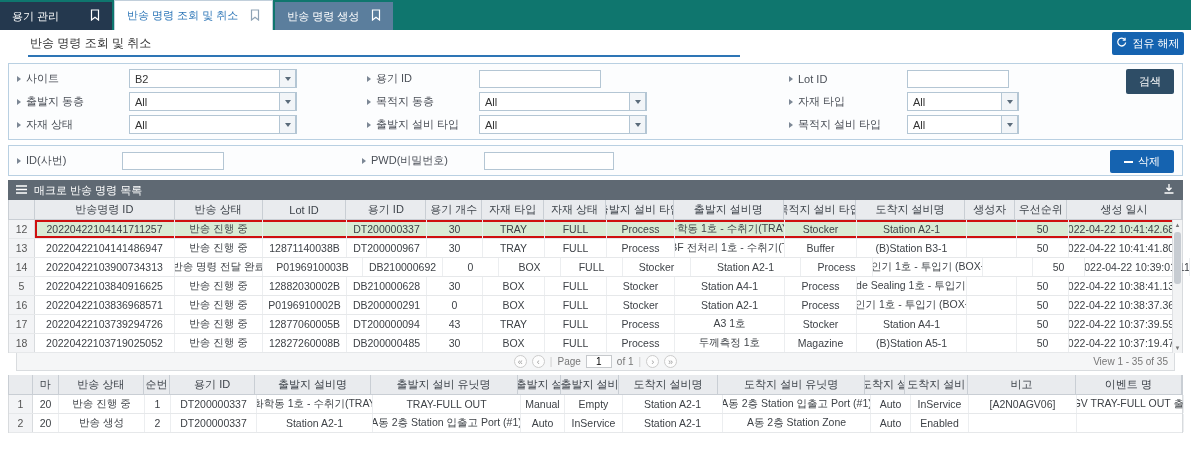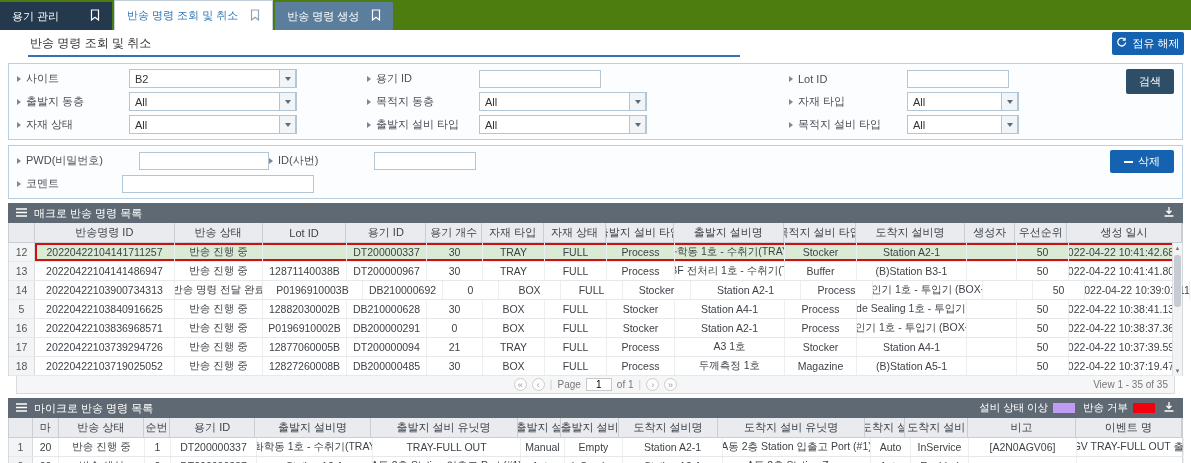--- a/index.html
+++ b/index.html
@@ -1,20 +1,20 @@
 <!DOCTYPE html>
 <html><head>
 <meta charset="utf-8">
 <style>
   * { box-sizing: border-box; margin: 0; padding: 0; }
   html,body { width:1191px; height:463px; overflow:hidden; background:#fff;
     font-family:"Liberation Sans","DejaVu Sans",sans-serif; font-size:11px; color:#333; }
 
   
-  .tabbar { height:30px; background:#4d7c0f; display:flex; align-items:flex-end; }
+  .tabbar { height:30px; background:#0f766e; display:flex; align-items:flex-end; }
   .tab { height:28px; display:flex; align-items:center; padding:0 12px; gap:12px;
          font-size:11px; cursor:pointer; white-space:nowrap; }
   .tab.dark  { background:#24384e; color:#fff; min-width:112px; }
   .tab.active{ background:#fff; color:#2f77b8; border:1px solid #c2cfdb; border-bottom:none;
                height:30px; margin:0 2px; }
   .tab.slate { background:#5b7e9d; color:#fff; }
   .bm { flex:0 0 auto; margin-left:auto; }
 
   
   .titlerow { height:30px; position:relative; background:#fff; }
@@ -226,42 +226,33 @@
             <span class="caret"></span>
           </span>
       </div>
     </div>
   </div>
   <button class="btn btn-search">검색</button>
 </div>
 
 <div class="panel" style="margin-top:5px">
   <div class="frow">
+    <div class="field" style="width:345px">
+      <span class="flabel" style="width:105px">
+          <span class="bullet"></span>
+          <span>ID(사번)</span>
+        </span>
+      <input class="tinput" style="width: 102px;" value="">
+    </div>
     <div class="field">
       <span class="flabel" style="width:122px">
           <span class="bullet"></span>
           <span>PWD(비밀번호)</span>
         </span>
       <input class="tinput" type="password" style="width: 130px;" value="">
-    </div>
-    <div class="field" style="width:345px">
-      <span class="flabel" style="width:105px">
-          <span class="bullet"></span>
-          <span>ID(사번)</span>
-        </span>
-      <input class="tinput" style="width: 102px;" value="">
-    </div>
-  </div>
-  <div class="frow">
-    <div class="field">
-      <span class="flabel" style="width:105px">
-          <span class="bullet"></span>
-          <span>코멘트</span>
-        </span>
-      <input class="tinput" style="width: 192px;" value="">
     </div>
   </div>
   <button class="btn btn-delete">
     <span class="minus-glyph"></span>
     <span>삭제</span>
   </button>
 </div>
 
 <div class="grid">
   <div class="gtitle">
@@ -392,21 +383,21 @@
           <div class="cell" style="width: 105px;">2022-04-22 10:38:37.360</div>
         </div>
       </div>
       <div class="trow">
         <div class="rownum" style="width: 26px;">17</div>
         <div class="rcells">
           <div class="cell" style="width: 140px;">20220422103739294726</div>
           <div class="cell" style="width: 88px;">반송 진행 중</div>
           <div class="cell" style="width: 84px;">12877060005B</div>
           <div class="cell" style="width: 80px;">DT200000094</div>
-          <div class="cell" style="width: 56px;">21</div>
+          <div class="cell" style="width: 56px;">43</div>
           <div class="cell" style="width: 62px;">TRAY</div>
           <div class="cell" style="width: 62px;">FULL</div>
           <div class="cell" style="width: 68px;">Process</div>
           <div class="cell" style="width: 110px;">A3 1호</div>
           <div class="cell" style="width: 72px;">Stocker</div>
           <div class="cell" style="width: 110px;">Station A4-1</div>
           <div class="cell" style="width: 50px;"></div>
           <div class="cell" style="width: 52px;">50</div>
           <div class="cell" style="width: 105px;">2022-04-22 10:37:39.590</div>
         </div>
@@ -444,43 +435,20 @@
     <input class="pg-input" value="1" style="">
     <span>of 1</span>
     <span class="pg-sep">|</span>
     <span class="pg-circle">›</span>
     <span class="pg-circle">»</span>
     <span class="pg-view">View 1 - 35 of 35</span>
   </div>
 </div>
 
 <div class="grid">
-  <div class="gtitle">
-    <span>
-      <svg width="11" height="9" viewBox="0 0 11 9">
-          <path d="M0 1h11M0 4.5h11M0 8h11" stroke="#fff" stroke-width="1.3"></path>
-        </svg>
-    </span>
-    <span>마이크로 반송 명령 목록</span>
-    <span class="right">
-      <span class="legend">
-        <span>설비 상태 이상</span>
-        <span class="swatch" style="background: rgb(191, 155, 242);"></span>
-      </span>
-      <span class="legend">
-        <span>반송 거부</span>
-        <span class="swatch" style="background: rgb(242, 0, 14);"></span>
-      </span>
-      <span>
-        <svg width="12" height="12" viewBox="0 0 12 12">
-            <path d="M6 1v6M3.5 4.8 6 7.3l2.5-2.5M1.5 10h9" fill="none" stroke="#fff" stroke-width="1.3"></path>
-          </svg>
-      </span>
-    </span>
-  </div>
   <div class="thead" id="micro-head">
       <div class="hcell" style="width: 24px;"></div>
       <div class="hcell" style="width: 26px;">마</div>
       <div class="hcell" style="width: 86px;">반송 상태</div>
       <div class="hcell" style="width: 26px;">순번</div>
       <div class="hcell" style="width: 86px;">용기 ID</div>
       <div class="hcell" style="width: 116px;">출발지 설비명</div>
       <div class="hcell" style="width: 148px;">출발지 설비 유닛명</div>
       <div class="hcell" style="width: 44px;">출발지 설</div>
       <div class="hcell" style="width: 58px;">출발지 설비</div>

